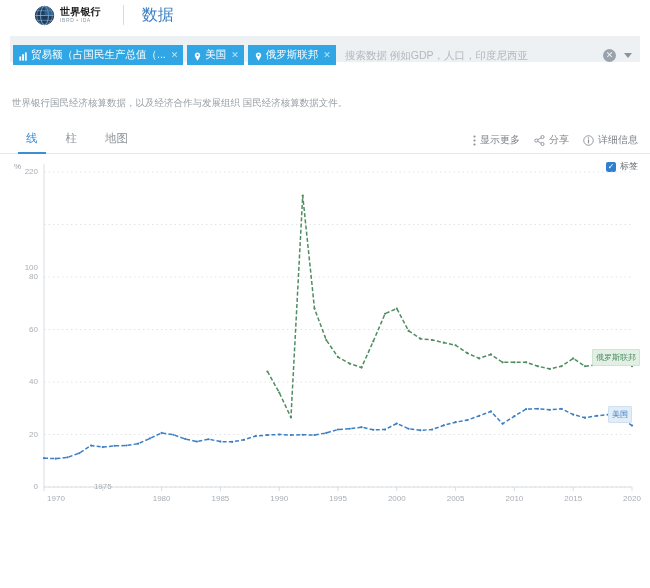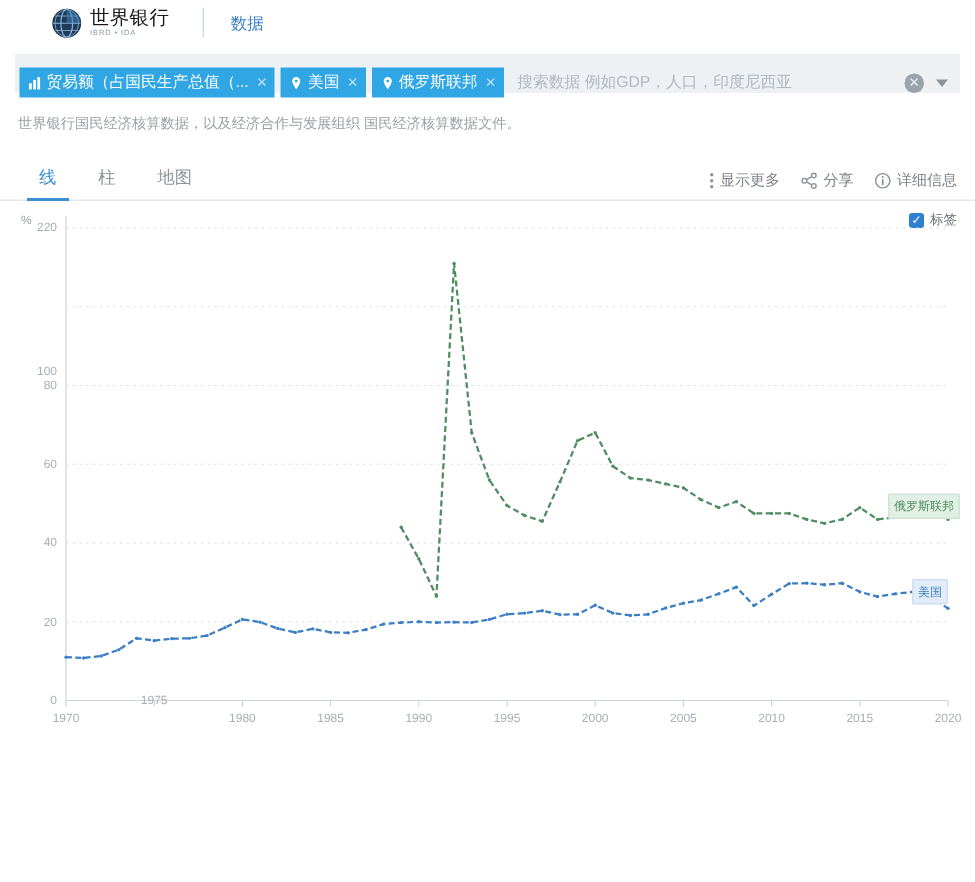--- a/index.html
+++ b/index.html
@@ -15,24 +15,24 @@
   .header {
     height: 30px;
     display: flex;
     align-items: center;
     padding-left: 34px;
     background: #ffffff;
   }
   .logo-wrap { display: flex; align-items: center; gap: 5px; }
   .globe-icon { width: 21px; height: 21px; flex: 0 0 auto; }
   .logo-text { display: flex; flex-direction: column; line-height: 1; }
-  .logo-title { font-size: 13px; font-weight: normal; color: #1a1a1a; letter-spacing: .2px; }
+  .logo-title { font-size: 10px; font-weight: bold; color: #1a1a1a; letter-spacing: .2px; }
   .logo-sub { font-size: 5px; color: #8a9aa6; letter-spacing: .6px; margin-top: 1.5px; }
   .hdr-divider { width: 1px; height: 20px; background: #d4dde3; margin: 0 18px 0 22px; }
-  .hdr-link { font-size: 11px; color: #3b7fc4; }
+  .hdr-link { font-size: 16px; color: #3b7fc4; }
 
   
   .searchbar-wrap { padding: 6px 10px 0 10px; }
   .searchbar {
     height: 26px;
     background: #eef1f4;
     display: flex;
     align-items: center;
     padding: 12px 2px 0 3px;
     position: relative;
@@ -88,21 +88,21 @@
   .title-block { padding: 14px 14px 0 12px; }
   .page-title {
     font-size: 16px;
     line-height: 1.55;
     color: #1c1c1c;
     font-weight: normal;
   }
   .page-title .t-cn { font-weight: bold; }
   .page-title .t-en { font-weight: normal; }
   .subtitle {
-    margin-top: 0;
+    margin-top: 20px;
     font-size: 9.5px;
     color: #9aa0a6;
     line-height: 1.5;
   }
 
   
   .tabs-row {
     margin-top: 14px;
     height: 30px;
     border-bottom: 1px solid #e3e7ea;
@@ -406,21 +406,21 @@
     </svg>
 
   <div id="axis-layer">
       <div class="ylab" style="left: 12px; top: 328px;">0</div>
       <div class="ylab" style="left: 12px; top: 275.5px;">20</div>
       <div class="ylab" style="left: 12px; top: 223px;">40</div>
       <div class="ylab" style="left: 12px; top: 170.5px;">60</div>
       <div class="ylab" style="left: 12px; top: 118px;">80</div>
       <div class="ylab" style="left: 12px; top: 65.5px; margin-top: 43px;">100</div>
       <div class="ylab" style="left: 12px; top: 13px;">220</div>
-      <div class="xlab" style="left: 44px; top: 340px;">1970</div>
+      <div class="xlab" style="left: 56px; top: 340px;">1970</div>
       <div class="xlab" style="left: 102.8px; top: 328px;">1975</div>
       <div class="xlab" style="left: 161.6px; top: 340px;">1980</div>
       <div class="xlab" style="left: 220.4px; top: 340px;">1985</div>
       <div class="xlab" style="left: 279.2px; top: 340px;">1990</div>
       <div class="xlab" style="left: 338px; top: 340px;">1995</div>
       <div class="xlab" style="left: 396.8px; top: 340px;">2000</div>
       <div class="xlab" style="left: 455.6px; top: 340px;">2005</div>
       <div class="xlab" style="left: 514.4px; top: 340px;">2010</div>
       <div class="xlab" style="left: 573.2px; top: 340px;">2015</div>
       <div class="xlab" style="left: 632px; top: 340px;">2020</div>

